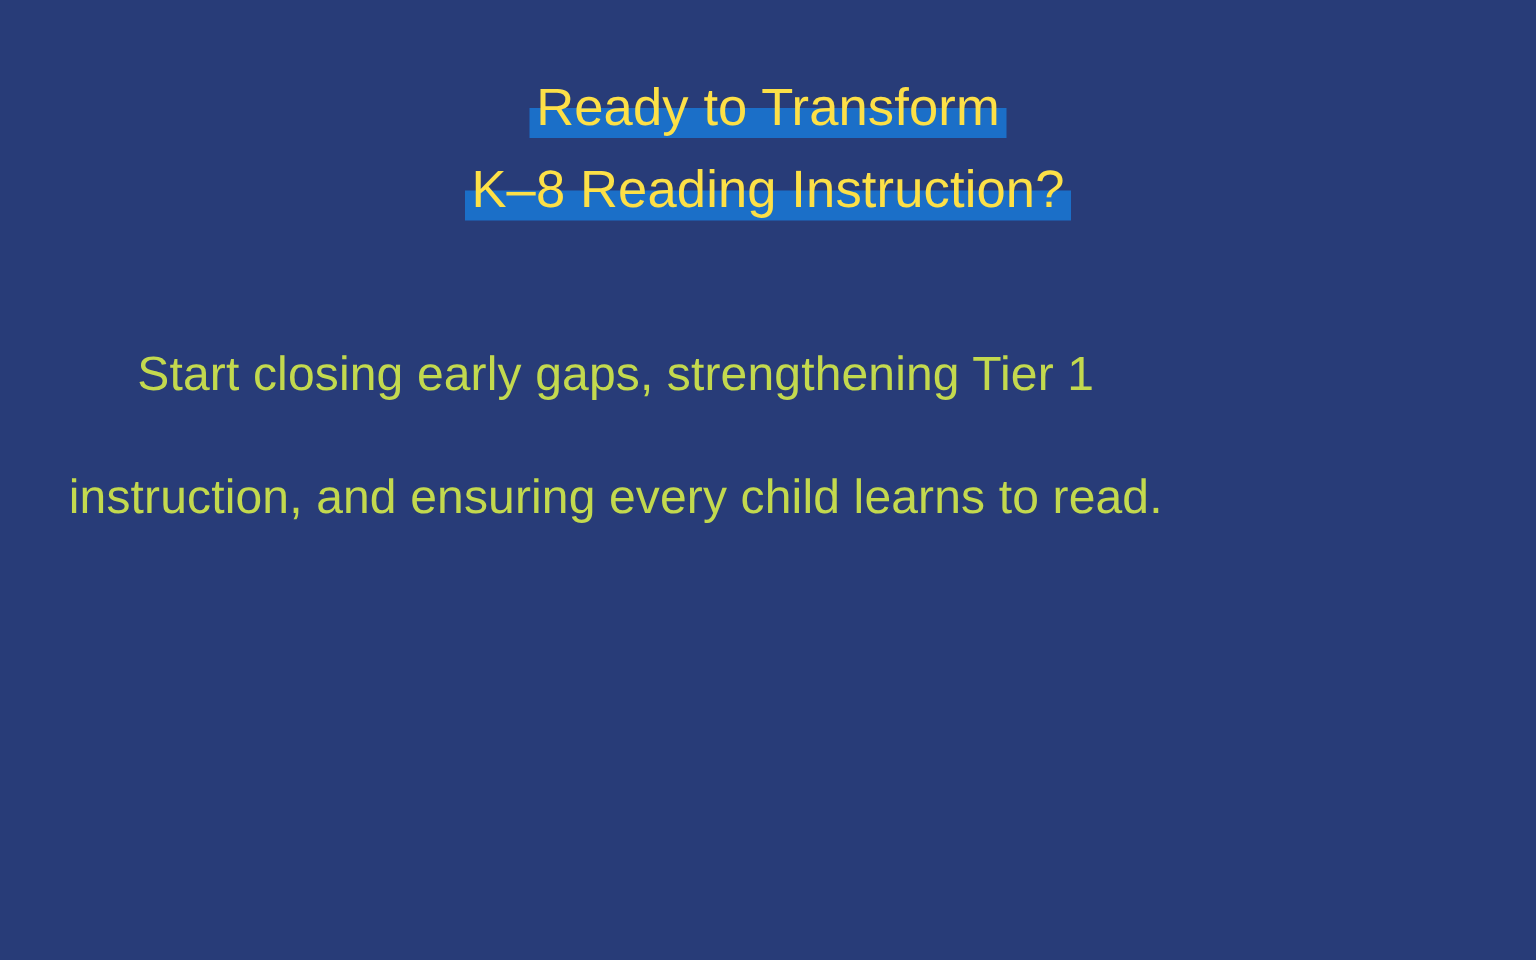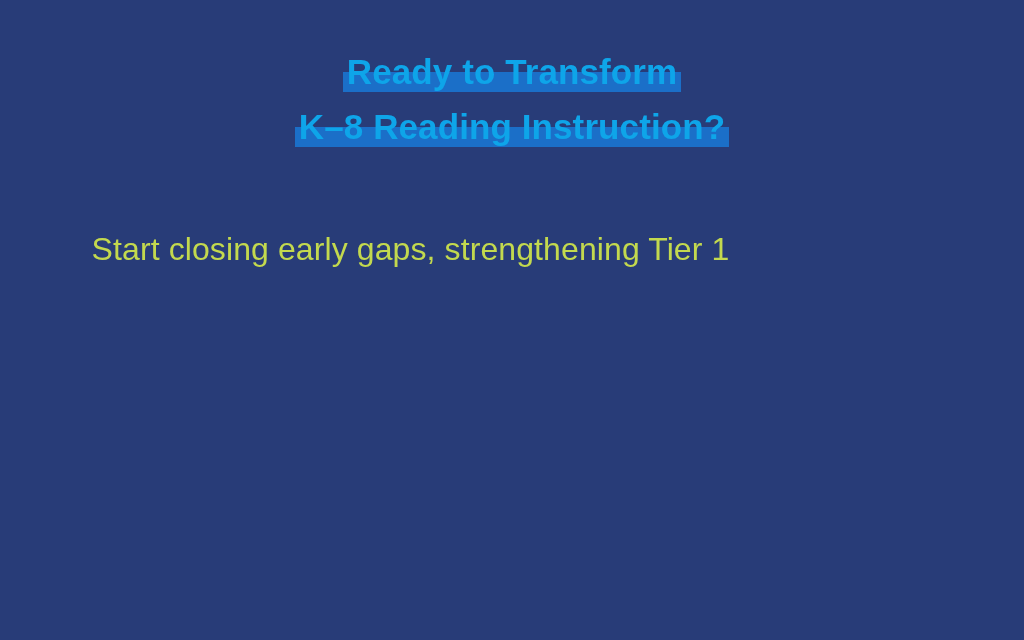--- a/index.html
+++ b/index.html
@@ -37,22 +37,22 @@
     line-height: 55px;
     height: 55px;
     white-space: nowrap;
   }
 
   
   .title-text {
     position: relative;
     display: inline-block;
     font-size: 35px;
-    font-weight: bold;
-    color: #0ea5e9;
+    font-weight: normal;
+    color: #fde047;
     letter-spacing: 0.1px;
     padding: 0 4px;
     z-index: 1;
   }
 
   .title-text::before {
     content: "";
     position: absolute;
     left: 0;
     right: 0;
@@ -87,15 +87,16 @@
 
 <div class="slide">
 
   <div class="title-block">
     <span class="title-line"><span class="title-text">Ready to Transform</span></span>
     <span class="title-line"><span class="title-text">K–8 Reading Instruction?</span></span>
   </div>
 
   <div class="body-block">
     <span class="body-line">Start closing early gaps, strengthening Tier 1</span>
+    <span class="body-line">instruction, and ensuring every child learns to read.</span>
   </div>
 
 </div>
 
 </body></html>

